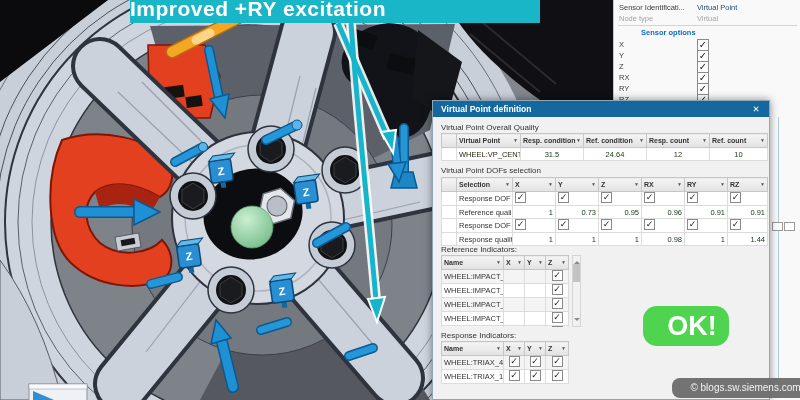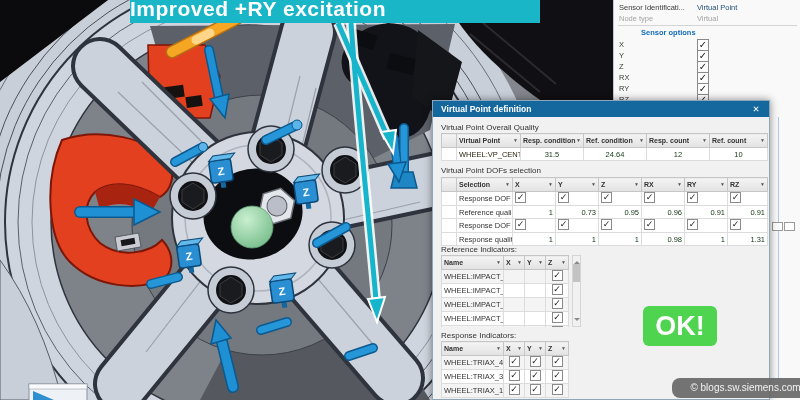--- a/index.html
+++ b/index.html
@@ -55,22 +55,22 @@
   .ind td{height:10px;}
   .ind tr:nth-child(even) td{background:#f4f4f4;}
   .indwrap{position:absolute;overflow:hidden;}
   .sbar{position:absolute;width:7px;background:#f1f1f1;border:1px solid #d5d5d5;}
   .sbar .thumb{position:absolute;left:0;top:8px;width:7px;height:18px;background:#c3c3c3;}
   .sbar .up,.sbar .dn{position:absolute;left:1px;width:0;height:0;border:3px solid transparent;}
   .sbar .up{top:2px;border-bottom-color:#8a8a8a;}
   .sbar .dn{bottom:2px;border-top-color:#8a8a8a;}
   
   #okbadge{position:absolute;left:643px;top:306px;width:74px;height:40px;background:#4ed44e;
-           border-radius:6px;z-index:5;color:#fff;font-size:27px;font-weight:bold;text-align:center;
-           line-height:40px;}
+           border-radius:14px;z-index:5;color:#fff;font-size:27px;font-weight:bold;text-align:center;
+           line-height:40px;padding-left:12px;}
   #watermark{position:absolute;left:672px;top:378px;width:147px;height:20px;background:rgba(104,104,104,.92);
              z-index:6;color:#f2f2f2;font-size:10px;text-align:center;line-height:20px;border-radius:8px;}
 </style>
 </head>
 <body>
 
 <svg id="scene" viewBox="0 0 800 400">
   <defs>
     <radialGradient id="gball" cx="38%" cy="32%" r="75%">
       <stop offset="0%" stop-color="#c9efd0"></stop>
@@ -414,21 +414,21 @@
       <td><span class="cb"></span></td>
     </tr>
     <tr>
       <td class="handle"></td>
       <td class="rowlbl">Response quality</td>
       <td class="greenR">1</td>
       <td class="greenR">1</td>
       <td class="greenR">1</td>
       <td class="greenR">0.98</td>
       <td class="greenR">1</td>
-      <td class="greenR">1.31</td>
+      <td class="greenR">1.44</td>
     </tr>
   </tbody>
     </table>
 
   <div class="seclabel" style="top:144px">Reference Indicators:</div>
   <div class="indwrap" style="left:8px;top:154px;width:129px;height:72px">
     <table class="grid ind" style="left:0;top:0;width:127px">
       <colgroup>
           <col style="width:62px">
           <col style="width:21px">
@@ -497,26 +497,20 @@
       <th><span>Y</span><span class="filter">▼</span></th>
       <th><span>Z</span><span class="filter">▼</span></th>
     </tr>
     <tr>
           <td>WHEEL:TRIAX_4</td>
           <td align="center"><span class="cb"></span></td>
           <td align="center"><span class="cb"></span></td>
           <td align="center"><span class="cb"></span></td>
         </tr>
     <tr>
-          <td>WHEEL:TRIAX_3</td>
-          <td align="center"><span class="cb"></span></td>
-          <td align="center"><span class="cb"></span></td>
-          <td align="center"><span class="cb"></span></td>
-        </tr>
-    <tr>
           <td>WHEEL:TRIAX_1</td>
           <td align="center"><span class="cb"></span></td>
           <td align="center"><span class="cb"></span></td>
           <td align="center"><span class="cb"></span></td>
         </tr>
   </tbody>
     </table>
 </div>
 
 <div id="okbadge">OK!</div>

